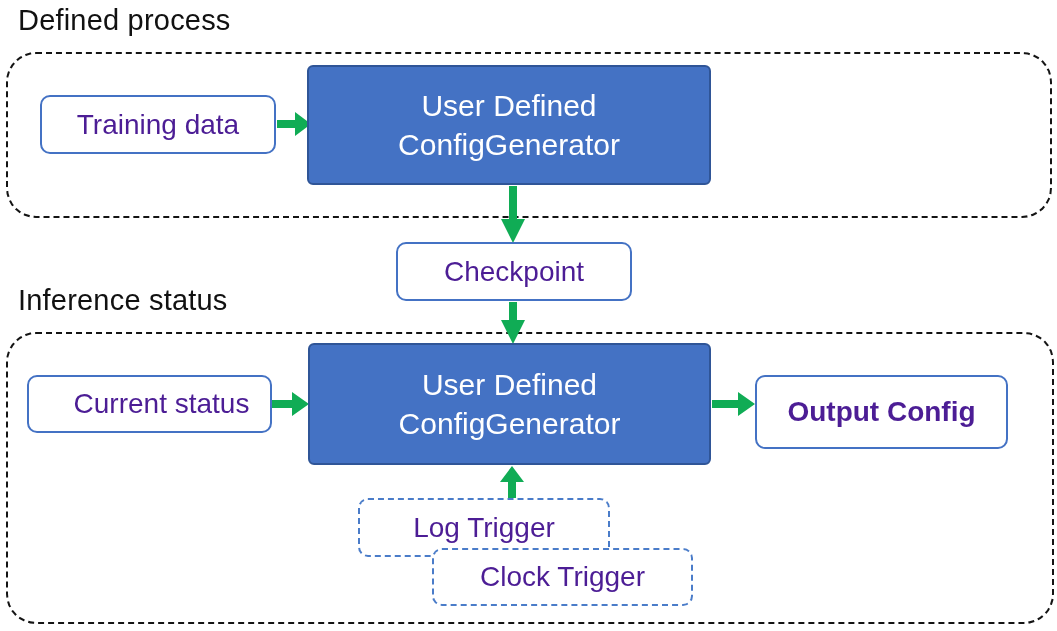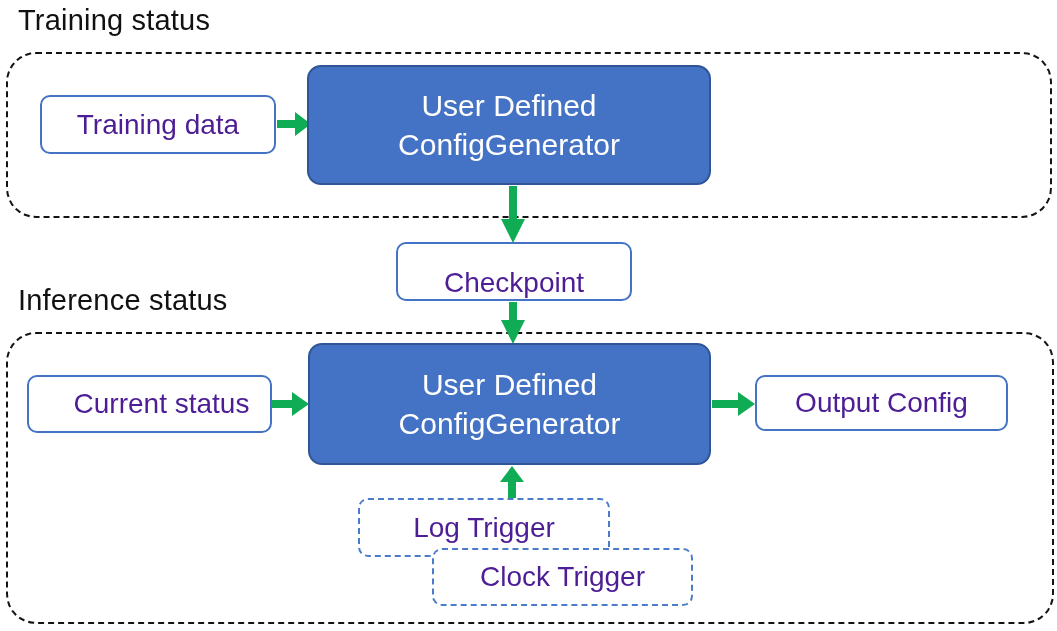--- a/index.html
+++ b/index.html
@@ -40,42 +40,42 @@
     white-space: nowrap;
   }
   .white-node {
     background: #ffffff;
     border: 2px solid #4472C4;
     border-radius: 10px;
   }
   .blue-node {
     background: #4472C4;
     border: 2.5px solid #2F5597;
-    border-radius: 14px;
+    border-radius: 6px;
     color: #ffffff;
     flex-direction: column;
     font-size: 30px;
     line-height: 39px;
   }
   .trigger-node {
     background: #ffffff;
     border: 2px dashed #4a7cc9;
     border-radius: 10px;
   }
   .arrow {
     position: absolute;
     display: block;
   }
 </style>
 </head>
 <body>
 
 <div class="canvas">
 
-  <div class="section-label" style="left:18px; top:4px;">Training status</div>
+  <div class="section-label" style="left:18px; top:4px;">Defined process</div>
 
   <div class="section-label" style="left:18px; top:284px;">Inference status</div>
 
   <div class="dashed-container" style="left:6px; top:52px; width:1042px; height:162px;"></div>
 
   <div class="dashed-container" style="left:6px; top:332px; width:1044px; height:288px;"></div>
 
   <div class="node white-node" style="left:40px; top:95px; width:236px; height:59px;">
     <span>Training data</span>
   </div>
@@ -86,21 +86,21 @@
 
   <div class="node blue-node" style="left:307px; top:65px; width:404px; height:120px;">
     <span>User Defined</span>
     <span>ConfigGenerator</span>
   </div>
 
   <svg class="arrow" style="left:501px; top:186px;" width="24" height="57" viewBox="0 0 24 57">
     <polygon points="8,0 16,0 16,33 24,33 12,57 0,33 8,33" fill="#10AC55"></polygon>
   </svg>
 
-  <div class="node white-node" style="left:396px; top:242px; width:236px; height:59px;align-items:flex-end;">
+  <div class="node white-node" style="left:396px; top:242px; width:236px; height:59px;">
     <span>Checkpoint</span>
   </div>
 
   <svg class="arrow" style="left:501px; top:302px;" width="24" height="42" viewBox="0 0 24 42">
     <polygon points="8,0 16,0 16,18 24,18 12,42 0,18 8,18" fill="#10AC55"></polygon>
   </svg>
 
   <div class="node white-node" style="left:27px; top:375px; width:245px; height:58px;padding-left:24px;">
     <span>Current status</span>
   </div>
@@ -111,21 +111,21 @@
 
   <div class="node blue-node" style="left:308px; top:343px; width:403px; height:122px;">
     <span>User Defined</span>
     <span>ConfigGenerator</span>
   </div>
 
   <svg class="arrow" style="left:712px; top:391px;" width="43" height="26" viewBox="0 0 43 26">
     <polygon points="0,9 26,9 26,1 43,13 26,25 26,17 0,17" fill="#10AC55"></polygon>
   </svg>
 
-  <div class="node white-node" style="left:755px; top:375px; width:253px; height:56px;">
+  <div class="node white-node" style="left:755px; top:375px; width:253px; height:74px;font-weight:bold;">
     <span>Output Config</span>
   </div>
 
   <svg class="arrow" style="left:500px; top:466px;" width="24" height="33" viewBox="0 0 24 33">
     <polygon points="12,0 24,16 16,16 16,33 8,33 8,16 0,16" fill="#10AC55"></polygon>
   </svg>
 
   <div class="node trigger-node" style="left:358px; top:498px; width:252px; height:59px;">
     <span>Log Trigger</span>
   </div>

